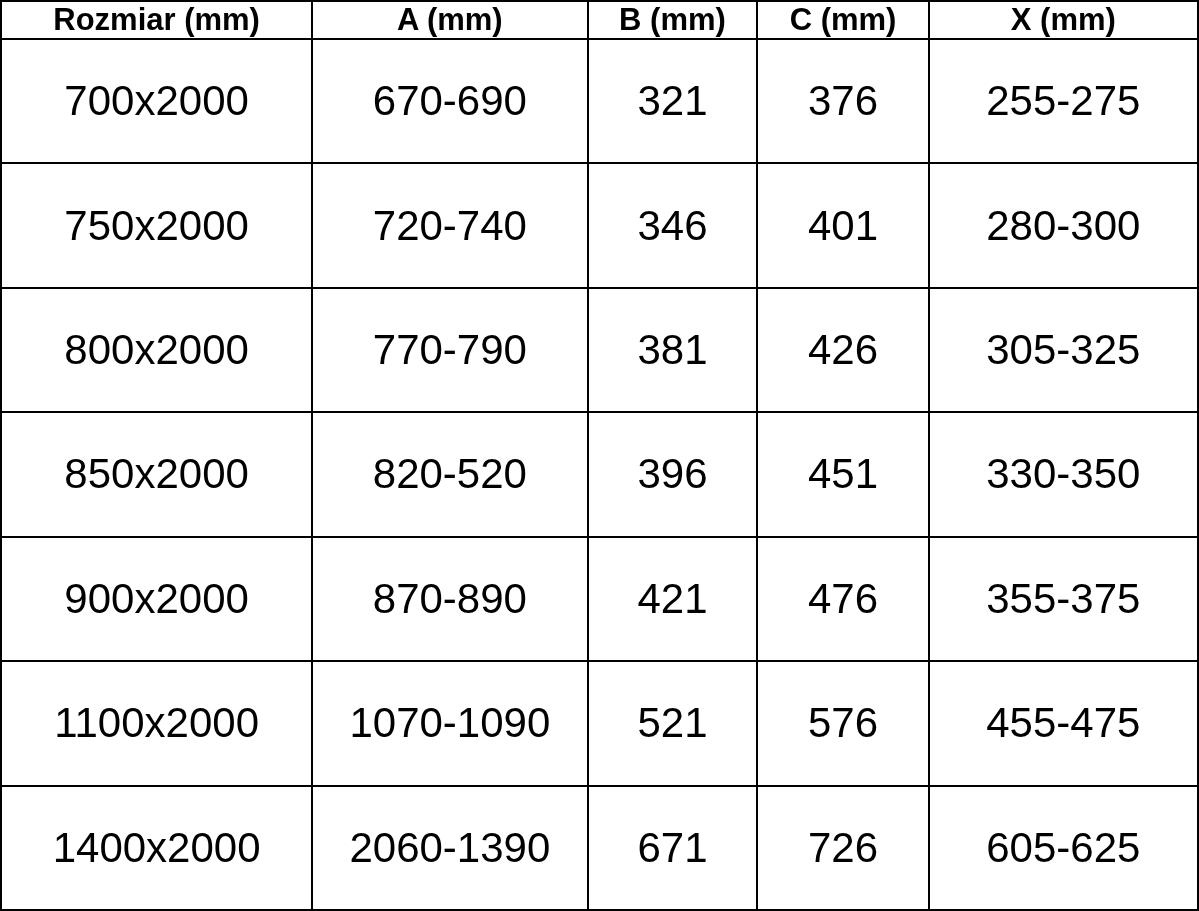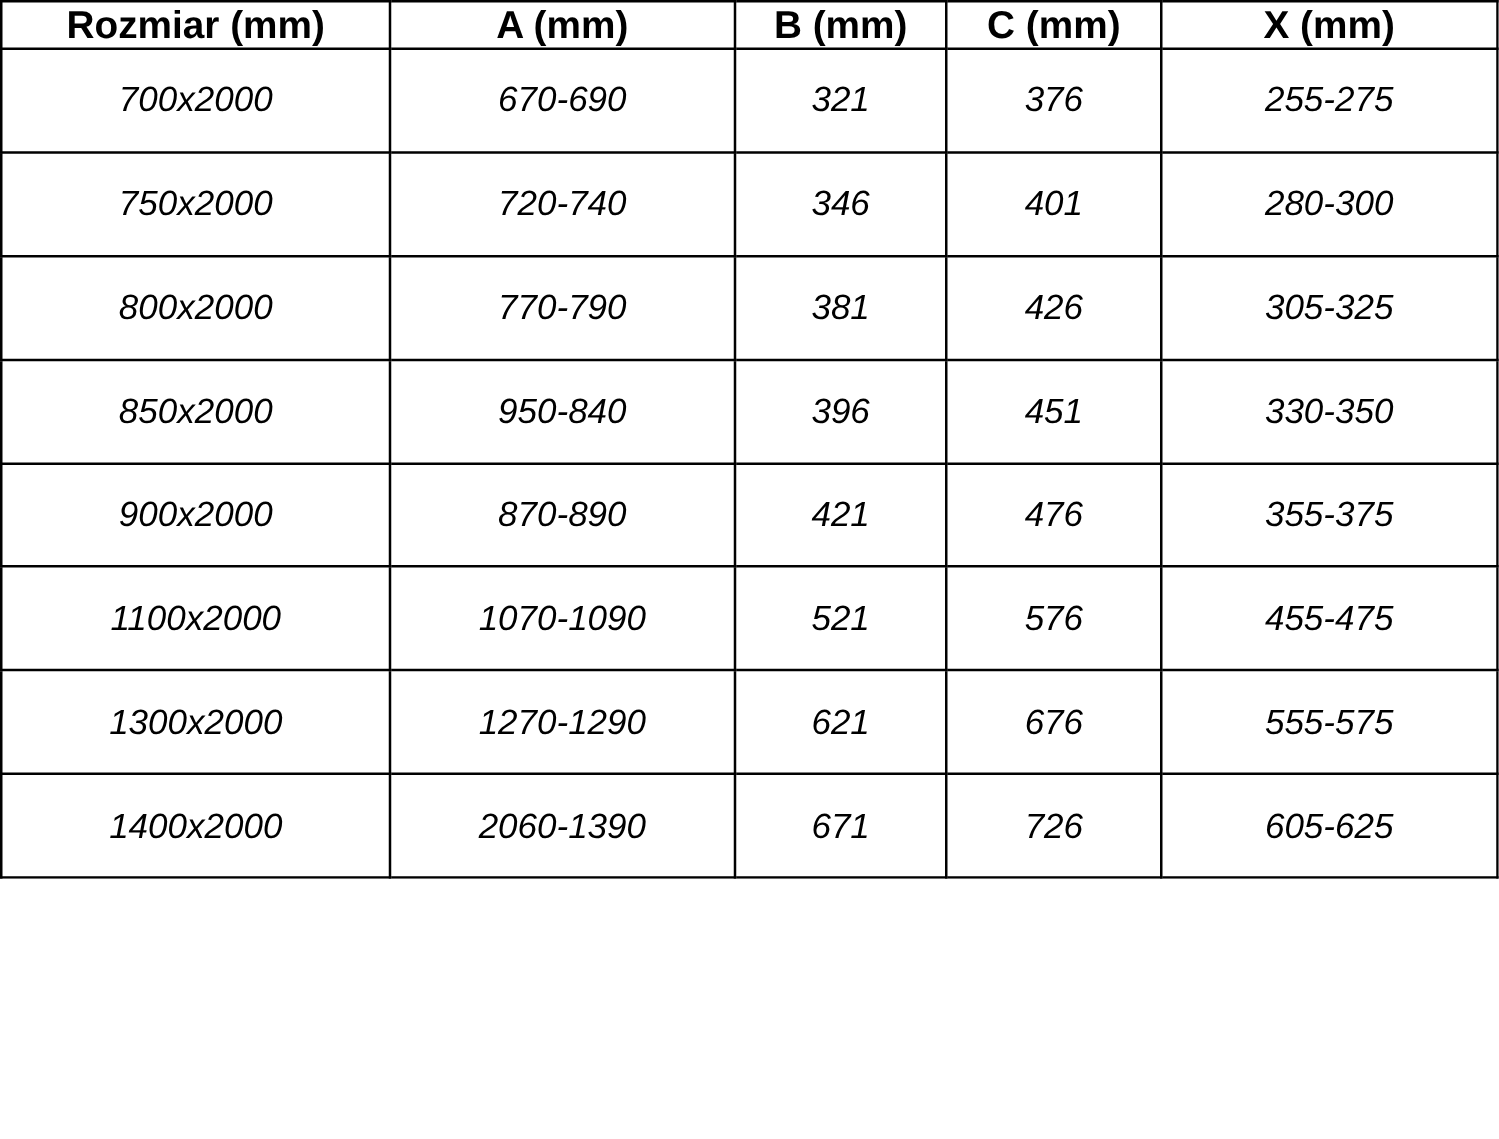--- a/index.html
+++ b/index.html
@@ -2,44 +2,43 @@
 <html><head>
 <meta charset="utf-8">
 <style>
   html, body {
     margin: 0;
     padding: 0;
     background: #ffffff;
   }
   .spec-table {
     width: 1199px;
-    height: 703px;
+    height: 911px;
     border-collapse: collapse;
     table-layout: fixed;
     background: #ffffff;
     color: #000000;
     font-family: "Liberation Sans", sans-serif;
   }
   .spec-table th,
   .spec-table td {
     border: 2px solid #000000;
     text-align: center;
     vertical-align: middle;
     padding: 0;
     overflow: hidden;
     white-space: nowrap;
   }
   .spec-table th {
     font-size: 31px;
     font-weight: bold;
   }
   .spec-table td {
-    font-size: 28px;
+    font-size: 42px;
     font-weight: normal;
-    font-style: italic;
   }
   .col-rozmiar { width: 26%; }
   .col-a       { width: 23%; }
   .col-b       { width: 14.2%; }
   .col-c       { width: 14.3%; }
   .col-x       { width: 22.5%; }
 </style>
 </head>
 <body>
 
@@ -77,47 +76,40 @@
       </tr>
       <tr>
         <td>800x2000</td>
         <td>770-790</td>
         <td>381</td>
         <td>426</td>
         <td>305-325</td>
       </tr>
       <tr>
         <td>850x2000</td>
-        <td>950-840</td>
+        <td>820-520</td>
         <td>396</td>
         <td>451</td>
         <td>330-350</td>
       </tr>
       <tr>
         <td>900x2000</td>
         <td>870-890</td>
         <td>421</td>
         <td>476</td>
         <td>355-375</td>
       </tr>
       <tr>
         <td>1100x2000</td>
         <td>1070-1090</td>
         <td>521</td>
         <td>576</td>
         <td>455-475</td>
       </tr>
       <tr>
-        <td>1300x2000</td>
-        <td>1270-1290</td>
-        <td>621</td>
-        <td>676</td>
-        <td>555-575</td>
-      </tr>
-      <tr>
         <td>1400x2000</td>
         <td>2060-1390</td>
         <td>671</td>
         <td>726</td>
         <td>605-625</td>
       </tr>
     </tbody>
 </table>
 
 </body></html>

